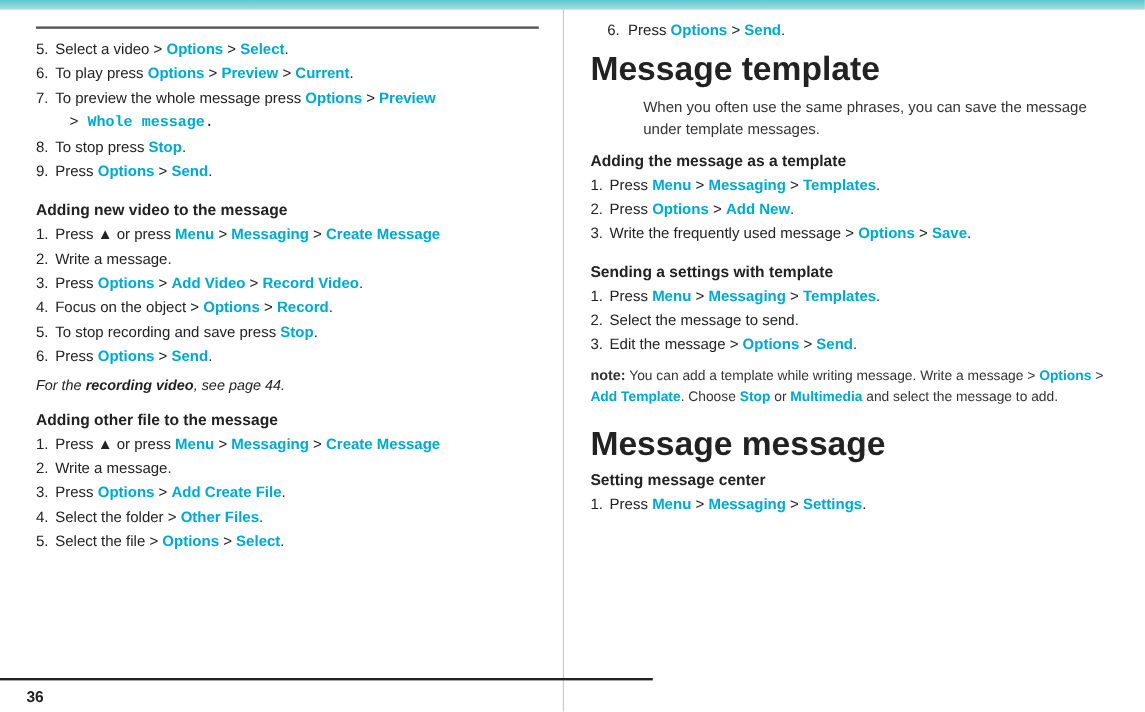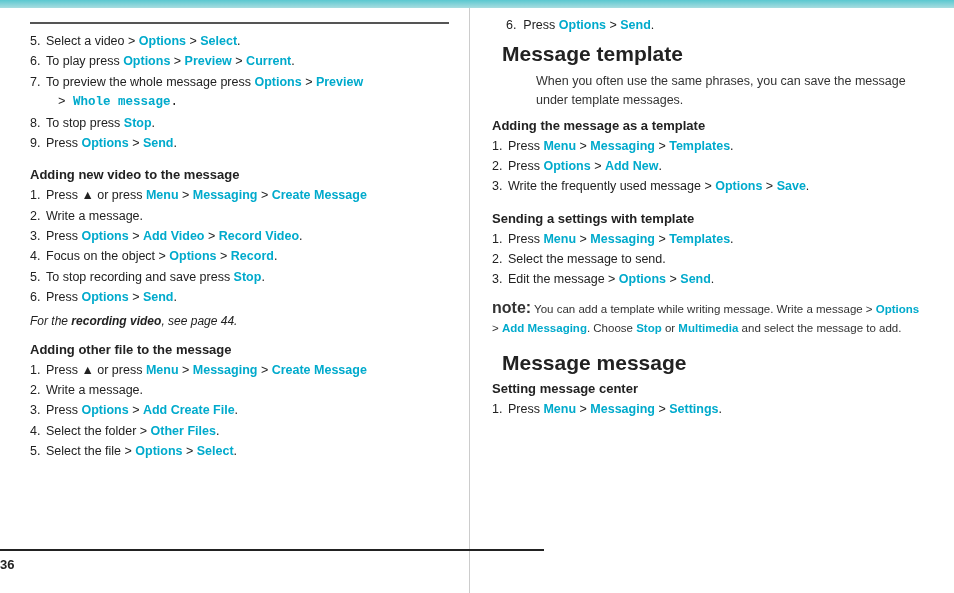--- a/index.html
+++ b/index.html
@@ -52,26 +52,25 @@
       font-weight: bold;
       color: #222;
       margin-top: 14px;
       margin-bottom: 4px;
     }
     .section-heading-first {
       margin-top: 4px;
     }
     
     .large-heading {
-      font-size: 21px;
+      font-size: 28px;
       font-weight: bold;
       color: #222;
       margin-bottom: 6px;
       margin-top: 8px;
-      margin-left: 10px;
     }
     
     .numbered-list {
       list-style: none;
       padding: 0;
       margin: 0 0 6px 0;
     }
     .numbered-list li {
       padding-left: 16px;
       position: relative;
@@ -90,45 +89,46 @@
     
     .italic-note {
       font-style: italic;
       margin: 4px 0;
       font-size: 12px;
       color: #222;
     }
     
     .note-label {
       font-weight: bold;
-      font-size: 16px;
+      font-size: 12px;
     }
     .note-text {
       font-size: 11.5px;
       color: #333;
       line-height: 1.5;
       margin-top: 4px;
     }
     
     .plain-para {
       font-size: 12.5px;
       line-height: 1.5;
       margin-bottom: 8px;
       color: #333;
       margin-left: 44px;
     }
     
     .page-num-bar {
       position: absolute;
-      bottom: 16px;
+      bottom: 0;
       left: 0;
       width: 544px;
       height: 28px;
       display: flex;
       align-items: center;
+      padding-left: 22px;
       border-top: 2px solid #222;
     }
     .page-num {
       font-weight: bold;
       font-size: 13px;
     }
     
     .top-rule {
       width: 100%;
       height: 2px;
@@ -275,21 +275,21 @@
           <span>Select the message to send.</span>
         </li>
         <li>
           <span class="num">3.</span>
           <span>Edit the message &gt; <span class="link-cyan">Options</span> &gt; <span class="link-cyan">Send</span>.</span>
         </li>
       </ul>
 
       <p class="note-text">
         <span class="note-label">note:</span>
-        <span> You can add a template while writing message. Write a message &gt; <span class="link-cyan">Options</span> &gt; <span class="link-cyan">Add Messaging</span>. Choose <span class="link-cyan">Stop</span> or <span class="link-cyan">Multimedia</span> and select the message to add.</span>
+        <span> You can add a template while writing message. Write a message &gt; <span class="link-cyan">Options</span> &gt; <span class="link-cyan">Add Template</span>. Choose <span class="link-cyan">Stop</span> or <span class="link-cyan">Multimedia</span> and select the message to add.</span>
       </p>
     </div>
 
     <div style="margin-top:14px;">
       <h1 class="large-heading">Message message</h1>
 
       <div class="section-heading section-heading-first">Setting message center</div>
       <ul class="numbered-list">
         <li>
           <span class="num">1.</span>

